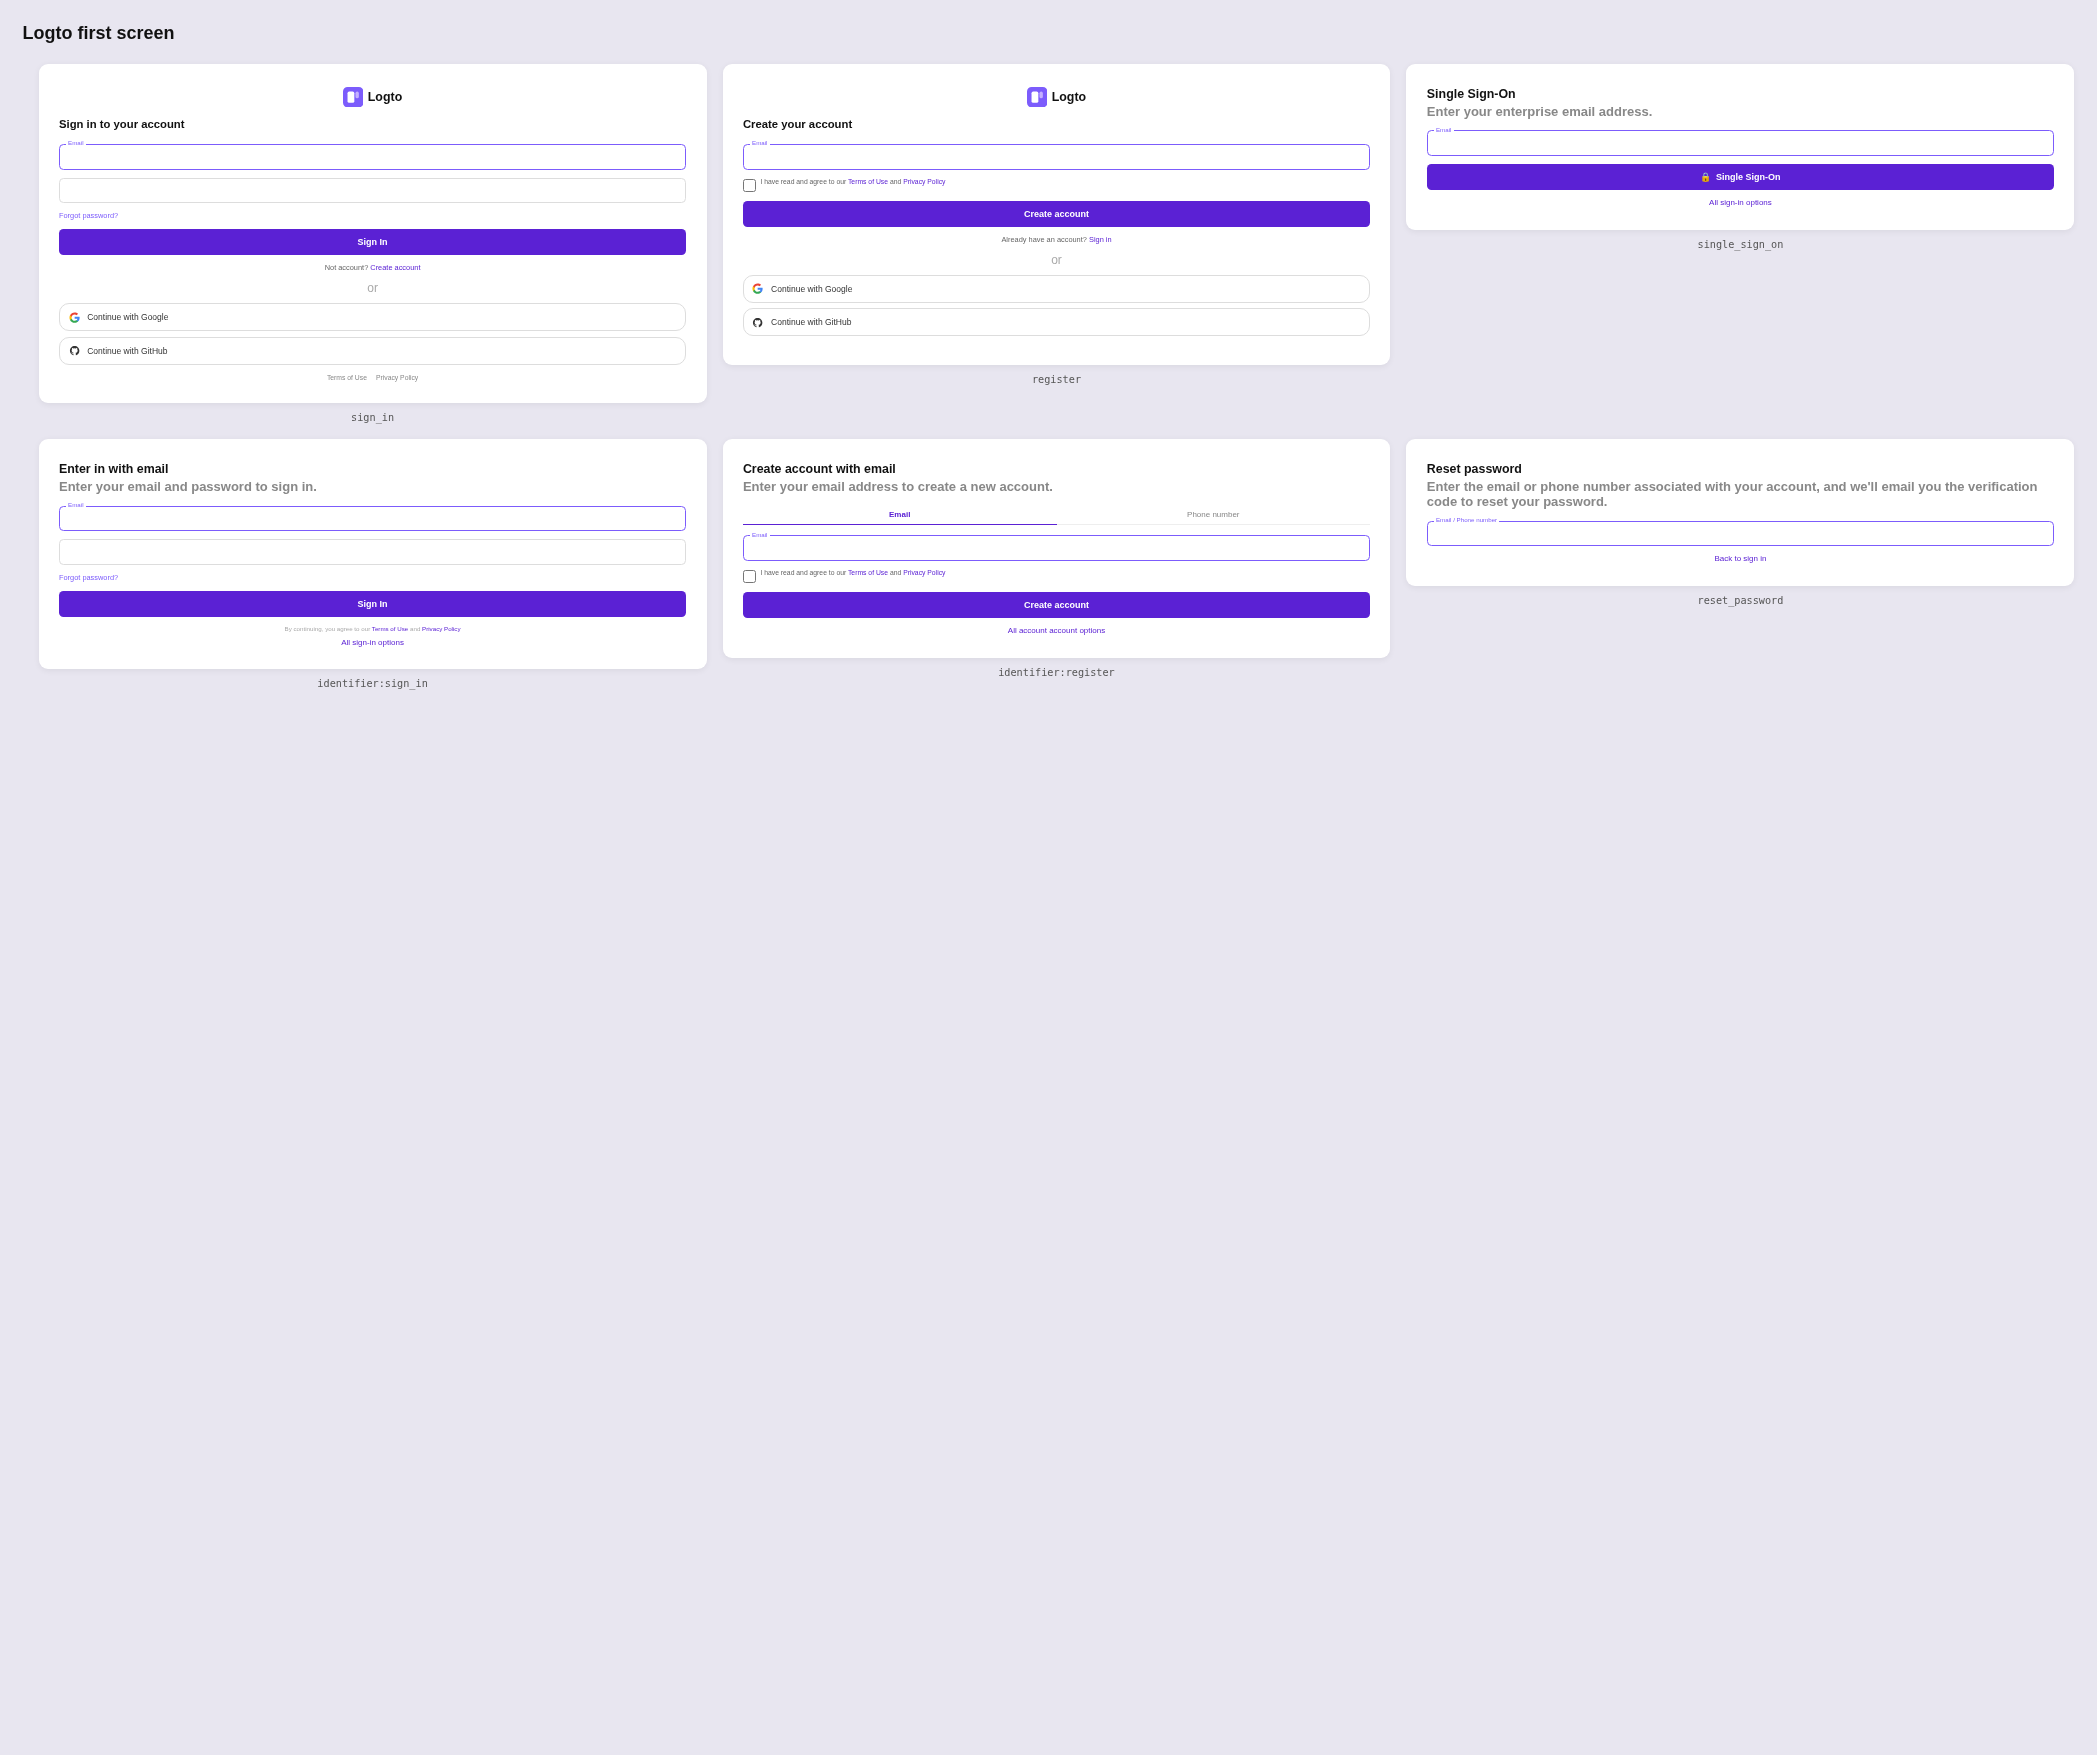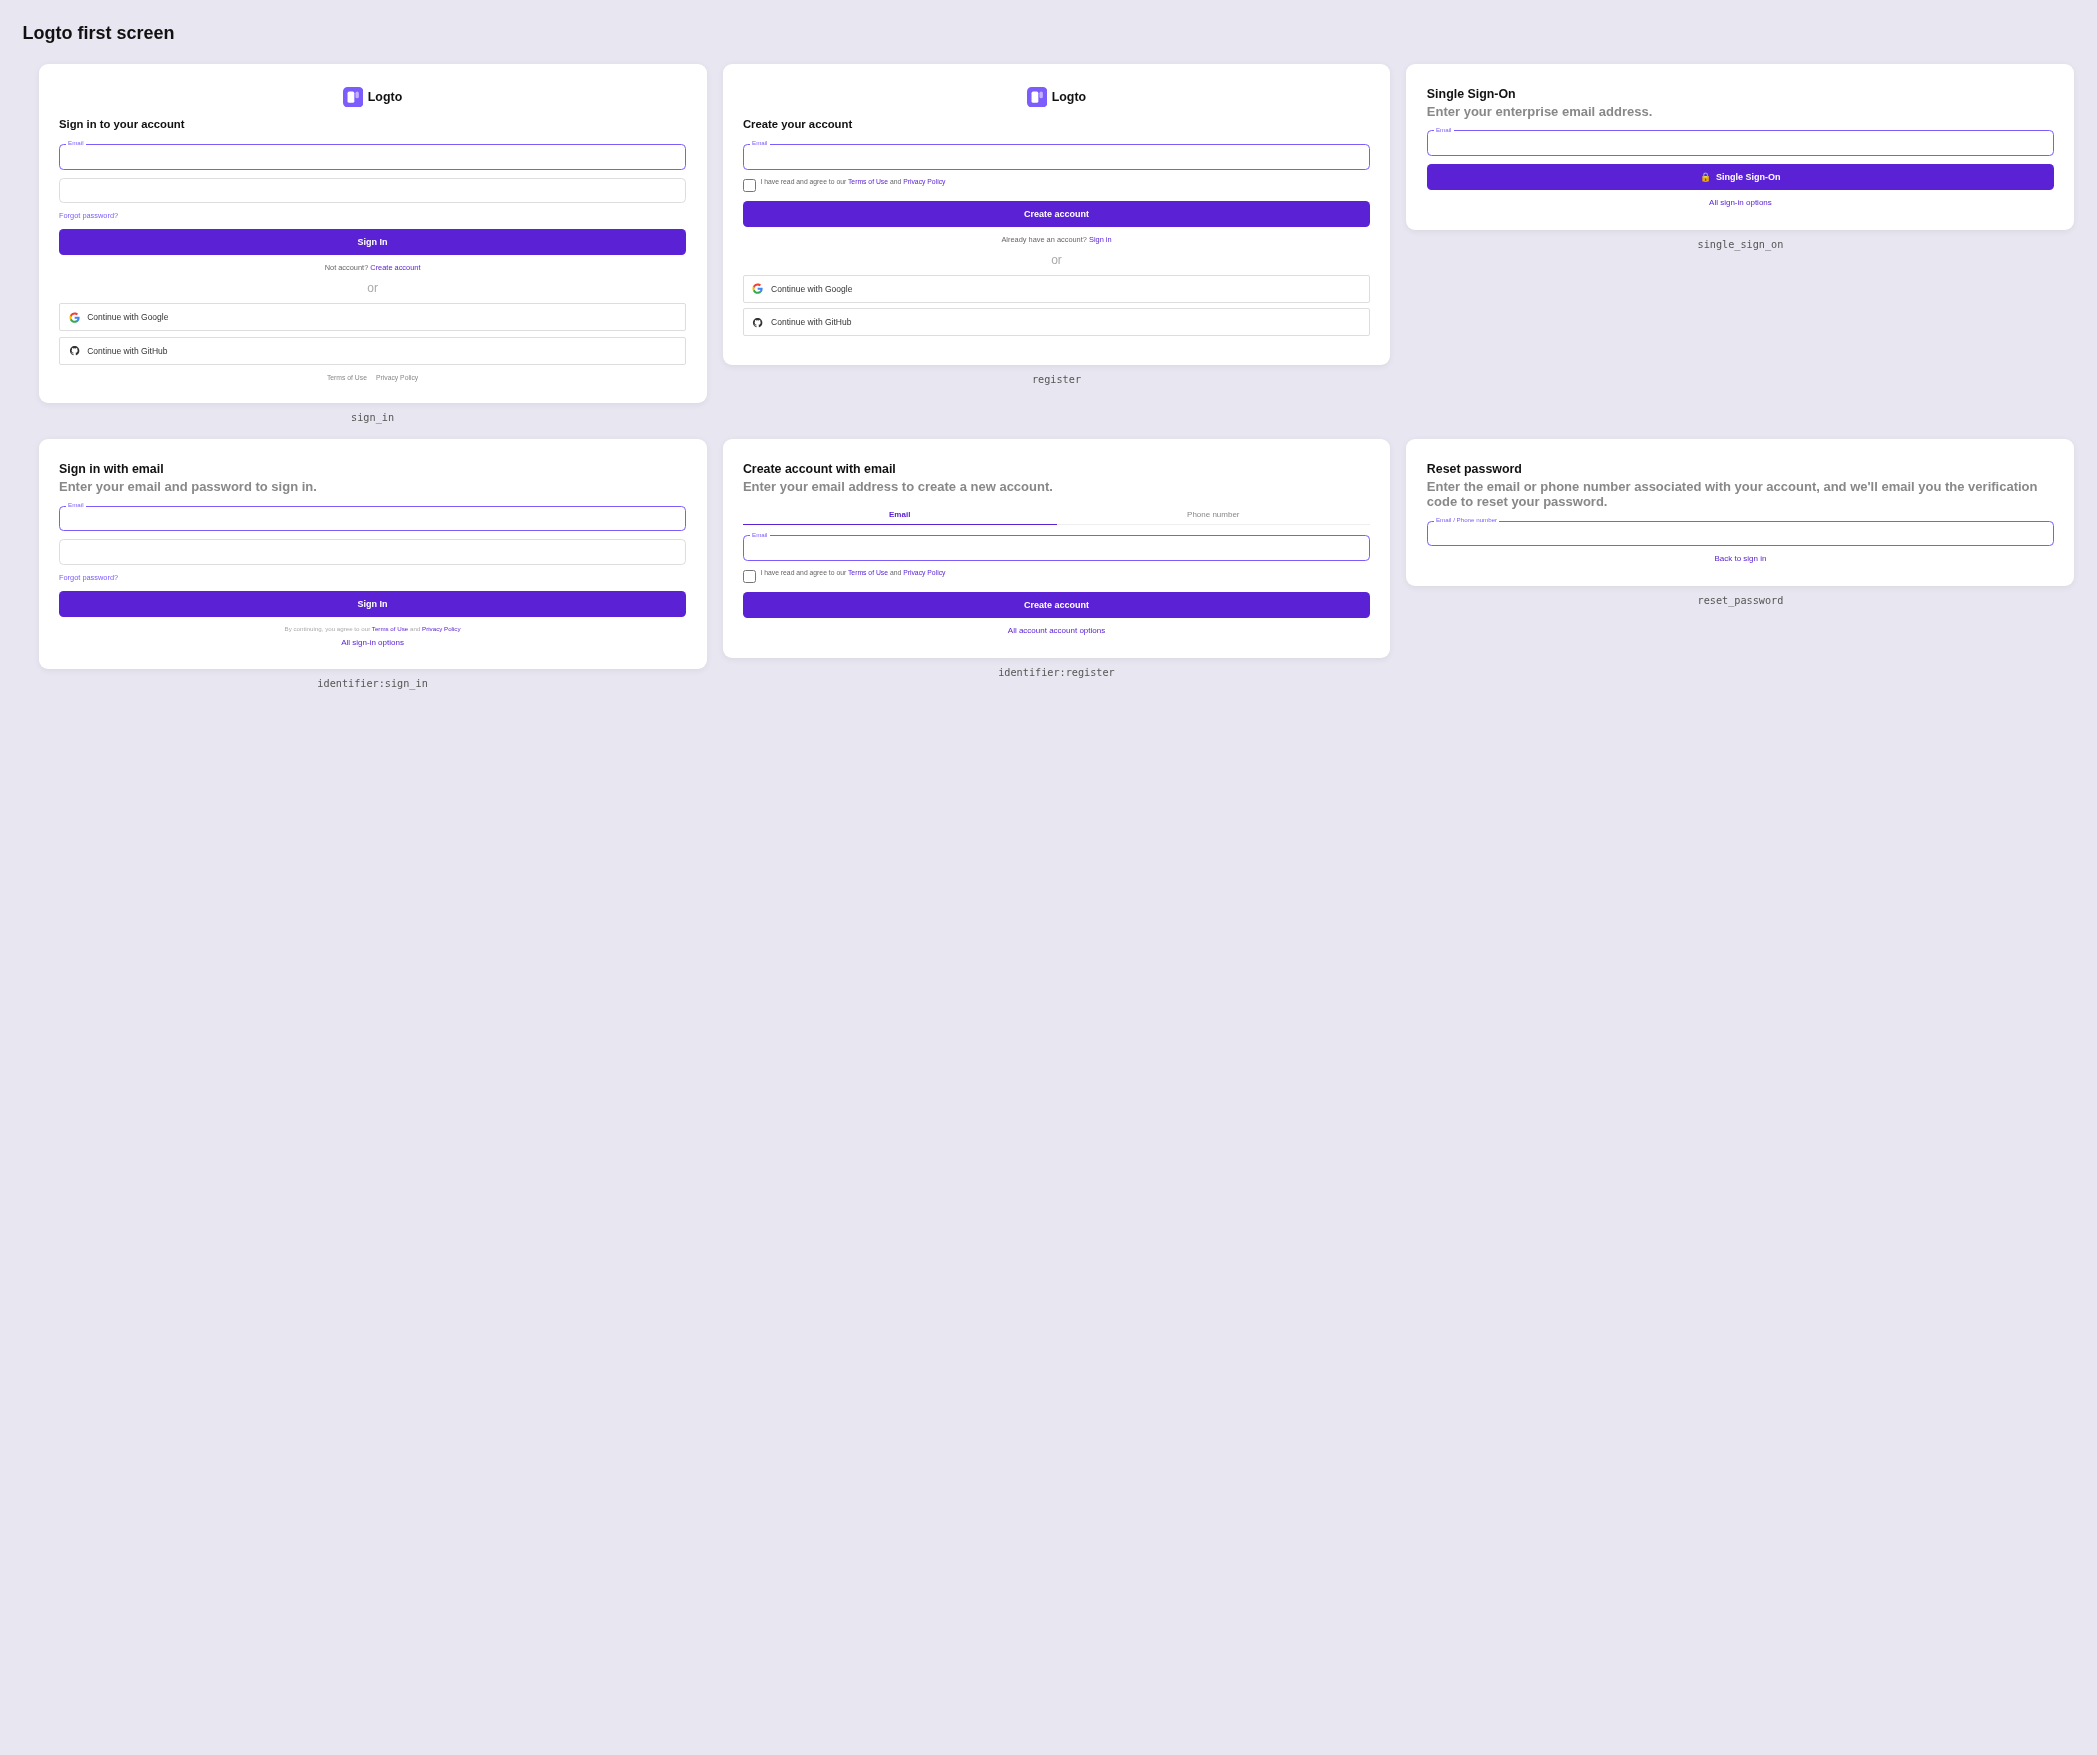--- a/index.html
+++ b/index.html
@@ -157,21 +157,21 @@
       color: #aaa;
       font-size: 12px;
       margin-bottom: 8px;
       position: relative;
     }
     .social-btn {
       width: 100%;
       padding: 6.8px 8px;
       background: #fff;
       border: 0.8px solid #ddd;
-      border-radius: 2px;
+      border-radius: 10px;
       font-size: 8.5px;
       cursor: pointer;
       margin-bottom: 5.7px;
       display: flex;
       align-items: center;
       gap: 6.8px;
       color: #333;
     }
     .social-icon {
       width: 12.4px;
@@ -368,21 +368,21 @@
         <span>🔒</span>
         <span>Single Sign-On</span>
       </button>
       <a href="#" class="all-options-link">All sign-in options</a>
     </div>
     <span class="card-label">single_sign_on</span>
   </div>
 
   <div class="card-wrapper">
     <div class="card">
-      <h2 class="card-heading-left">Sign in with email</h2>
+      <h2 class="card-heading-left">Enter in with email</h2>
       <p class="card-subtext">Enter your email and password to sign in.</p>
       <div class="field-group">
         <span class="field-label">Email</span>
         <input type="email" class="field-input" style="">
       </div>
       <div class="field-group">
         <input type="password" class="field-input-plain" placeholder="Password" style="">
       </div>
       <a href="#" class="forgot-link">Forgot password?</a>
       <button class="btn-primary">Sign In</button>

